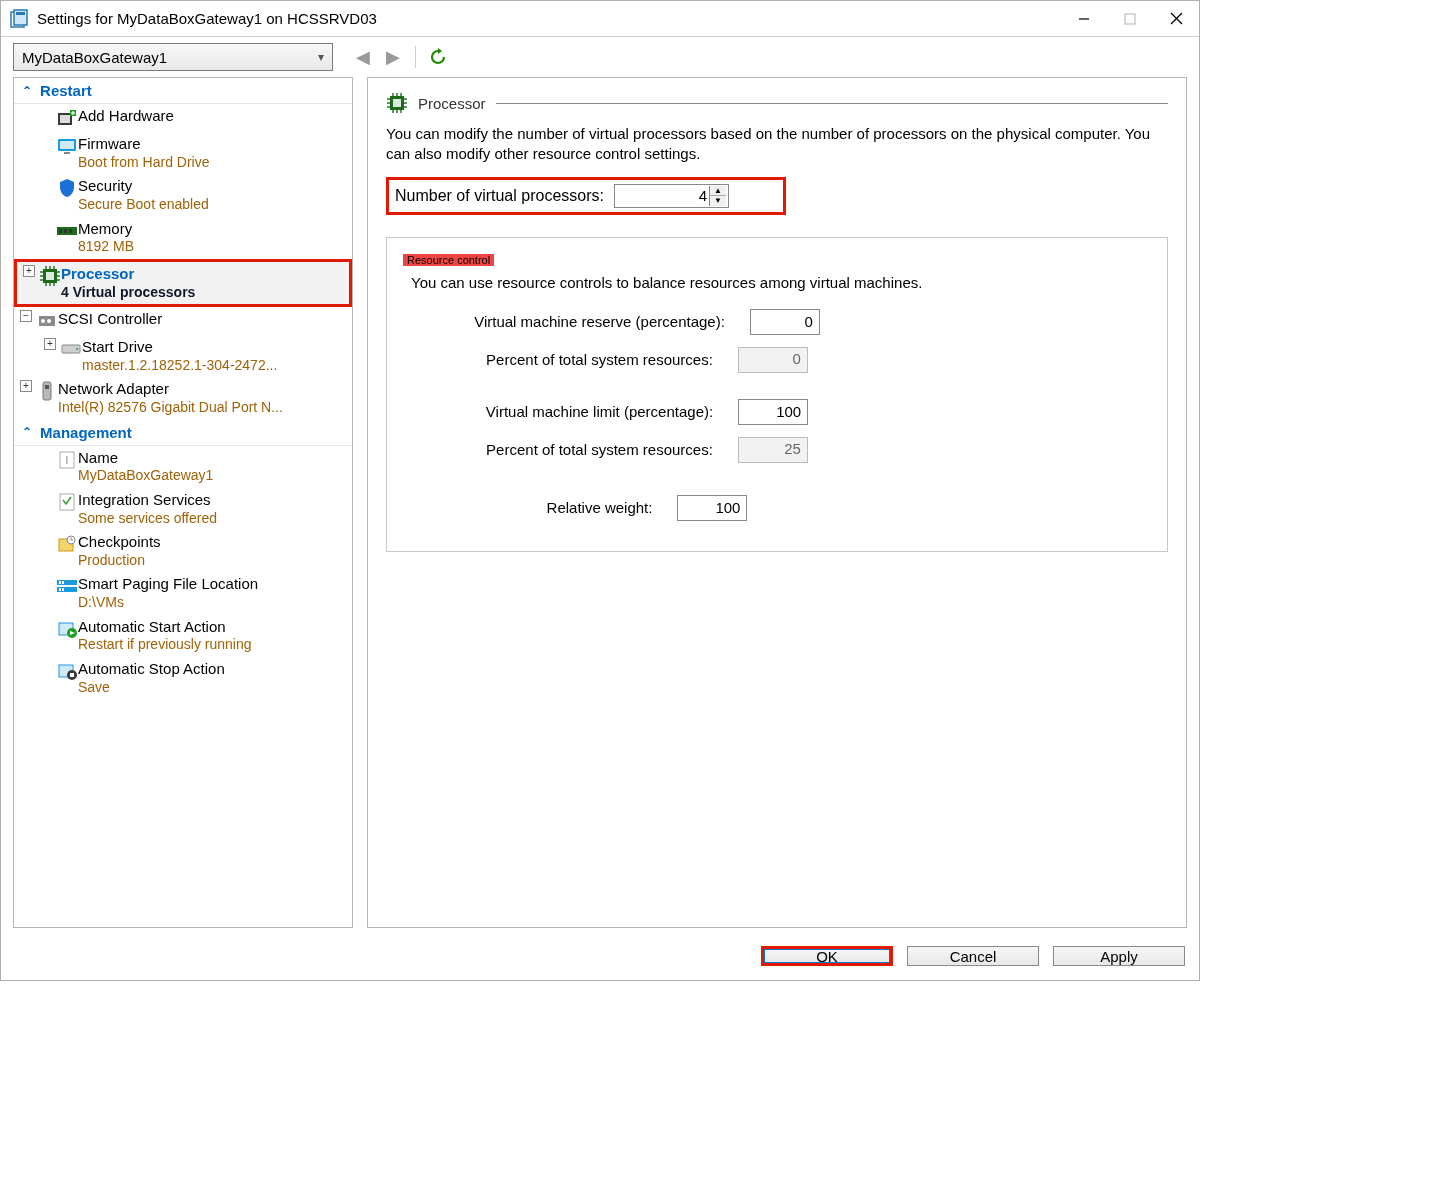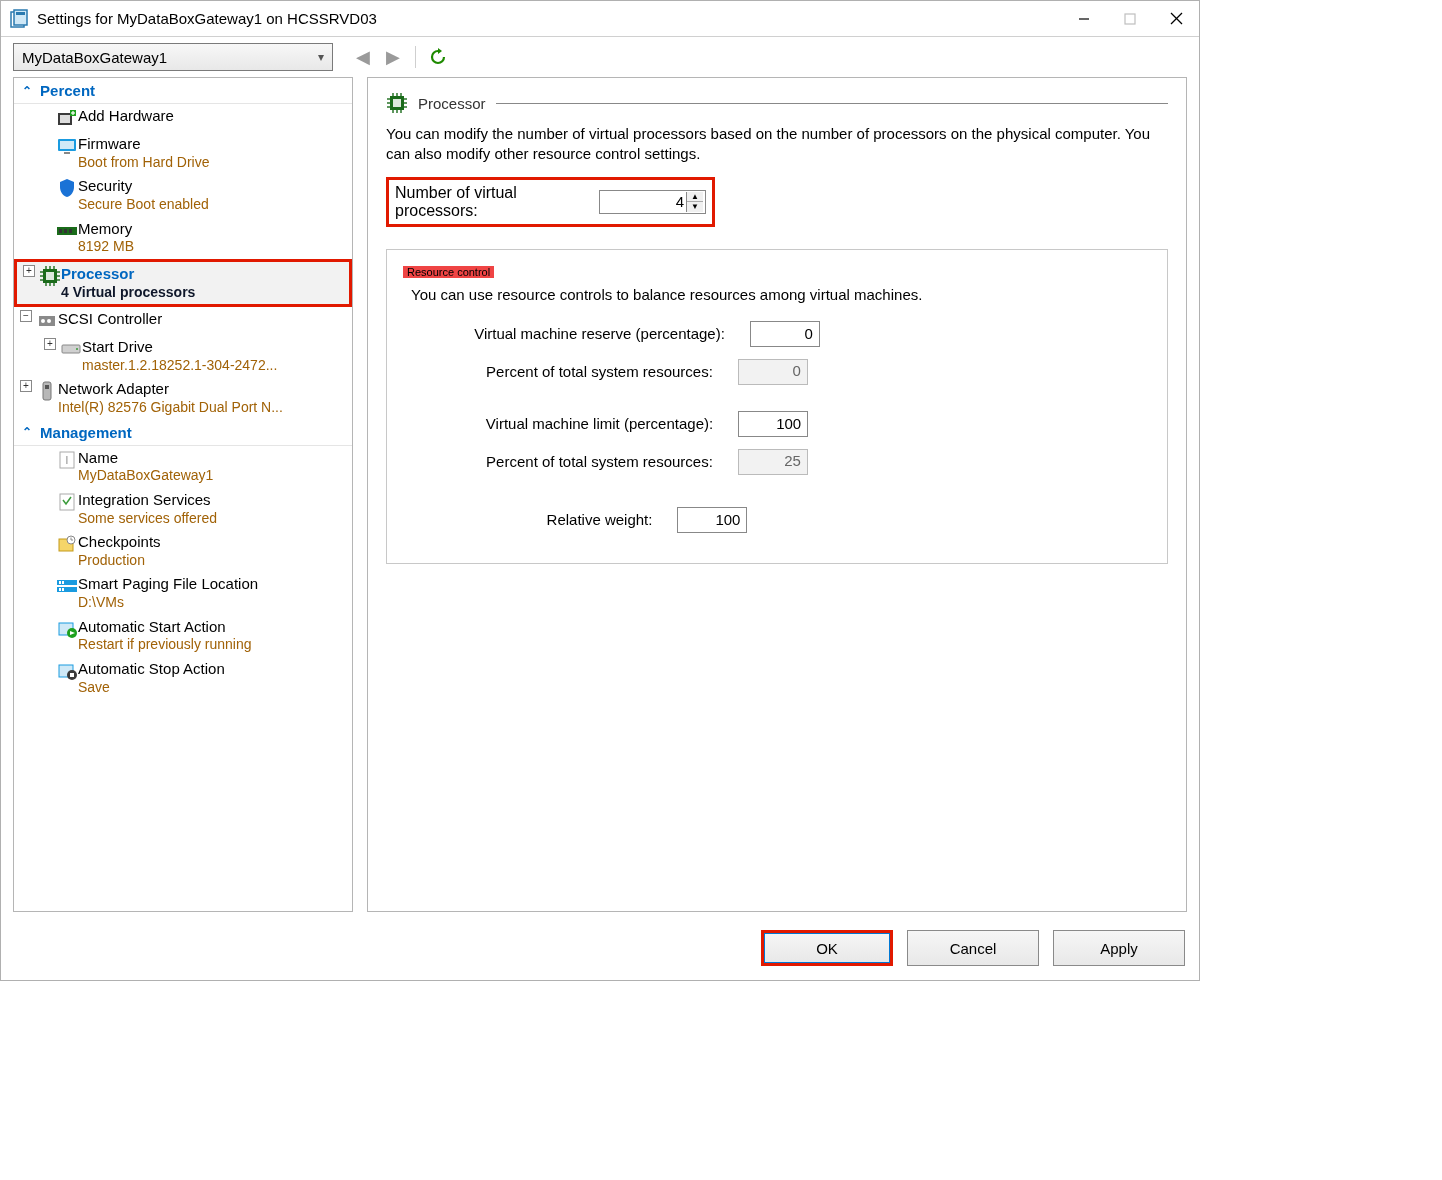--- a/index.html
+++ b/index.html
@@ -31,35 +31,35 @@
   .selected { background: #f2f2f2; }
   .selected .label { color: #0067c0; font-weight: 600; }
   .selected .sub { color: #0f172a; font-weight: 600; }
   .red-box { border: 3px solid #e11900; }
   .pane { flex: 1; border: 1px solid #b5b5b5; padding: 14px 18px; display: flex; flex-direction: column; }
   .pane-heading { display: flex; align-items: center; gap: 10px; margin-bottom: 10px; }
   .pane-heading .line { flex: 1; height: 1px; background: #888; }
   .pane-heading .txt { font-size: 15px; color: #333; }
   .pane-desc { font-size: 15px; color: #000; line-height: 1.35; margin-bottom: 12px; }
   .num-row { display: flex; align-items: center; gap: 10px; padding: 4px 6px; }
-  .num-row.red-box { width: 329px; }
+  .num-row.red-box { width: 400px; }
   .num-input { width: 115px; height: 24px; border: 1px solid #888; display: flex; align-items: center; justify-content: flex-end; padding-right: 2px; background: #fff; }
   .num-input input { border: none; width: 80px; text-align: right; font-size: 15px; outline: none; background: transparent; }
   .spin { display: flex; flex-direction: column; border-left: 1px solid #888; }
   .spin div { width: 16px; height: 10px; font-size: 8px; display: flex; align-items: center; justify-content: center; background: #f0f0f0; border-bottom: 1px solid #aaa; }
   .spin div:last-child { border-bottom: none; }
   .fieldset { border: 1px solid #c8c8c8; margin-top: 22px; padding: 12px 16px 24px 16px; }
   .fieldset .legend { font-size: 11px; color: #000; margin-top: -22px; background: #ef4444; display: inline-block; padding: 0 4px; }
   .fieldset .note { font-size: 15px; color: #000; margin: 6px 0 12px 8px; }
   .form-row { display: flex; align-items: center; justify-content: center; padding: 6px 0 6px 8px; max-width: 480px; gap: 25px; }
   .form-row label { font-size: 15px; }
   .val-box { width: 70px; height: 26px; border: 1px solid #888; text-align: right; padding: 2px 6px; font-size: 15px; background: #fff; }
   .val-box.disabled { background: #f2f2f2; color: #666; border-color: #bbb; }
   .button-row { display: flex; justify-content: flex-end; gap: 14px; padding: 10px 14px 14px 0; }
-  .btn { width: 132px; height: 36px; border: 1px solid #8a8a8a; background: linear-gradient(to bottom,#f6f6f6,#e8e8e8); font-size: 15px; display: flex; align-items: center; justify-content: center; }
+  .btn { width: 132px; height: 20px; border: 1px solid #8a8a8a; background: linear-gradient(to bottom,#f6f6f6,#e8e8e8); font-size: 15px; display: flex; align-items: center; justify-content: center; }
   .btn.primary-box { border: 3px solid #e11900; }
   .btn.primary-box .inner { width: 100%; height: 100%; border: 1px solid #0078d4; display: flex; align-items: center; justify-content: center; }
   svg { display: block; }
 </style>
 </head>
 <body>
 
 <div class="window">
 
   <div class="titlebar">
@@ -103,21 +103,21 @@
           </svg>
       </div>
     </div>
   </div>
 
   <div class="content">
 
     <div class="tree">
       <div class="section-header">
         <span class="arrow">⌃</span>
-        <span>Percent</span>
+        <span>Restart</span>
       </div>
 
       <div class="tree-item level2">
         <span class="icon">
           <svg width="20" height="18">
               <rect x="1" y="4" width="14" height="12" fill="#3a3a3a"></rect>
               <rect x="3" y="6" width="10" height="8" fill="#ddd"></rect>
               <rect x="13" y="1" width="6" height="6" fill="#1ea01e"></rect>
               <line x1="16" y1="2" x2="16" y2="6" stroke="#fff" stroke-width="1.2"></line>
               <line x1="14" y1="4" x2="18" y2="4" stroke="#fff" stroke-width="1.2"></line>

